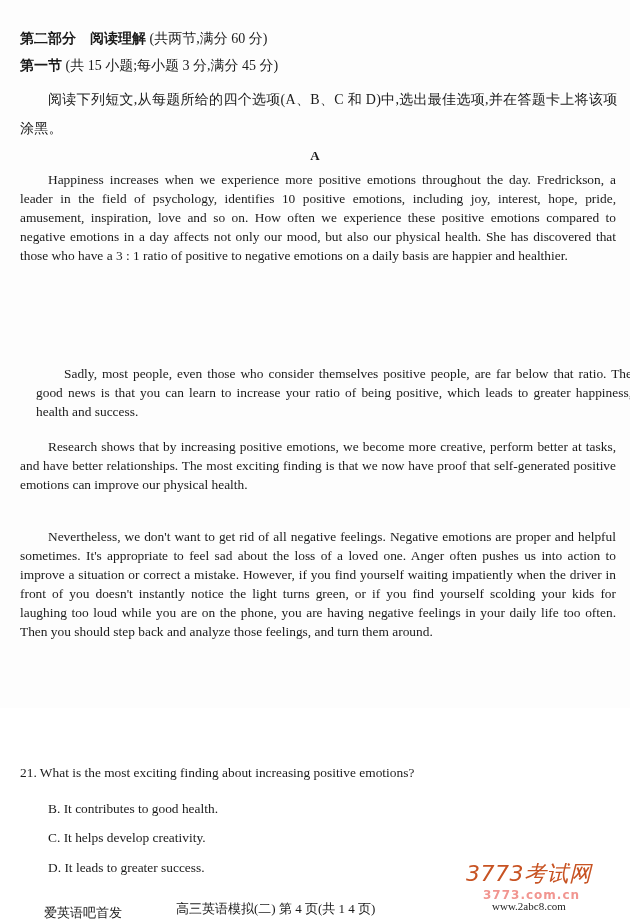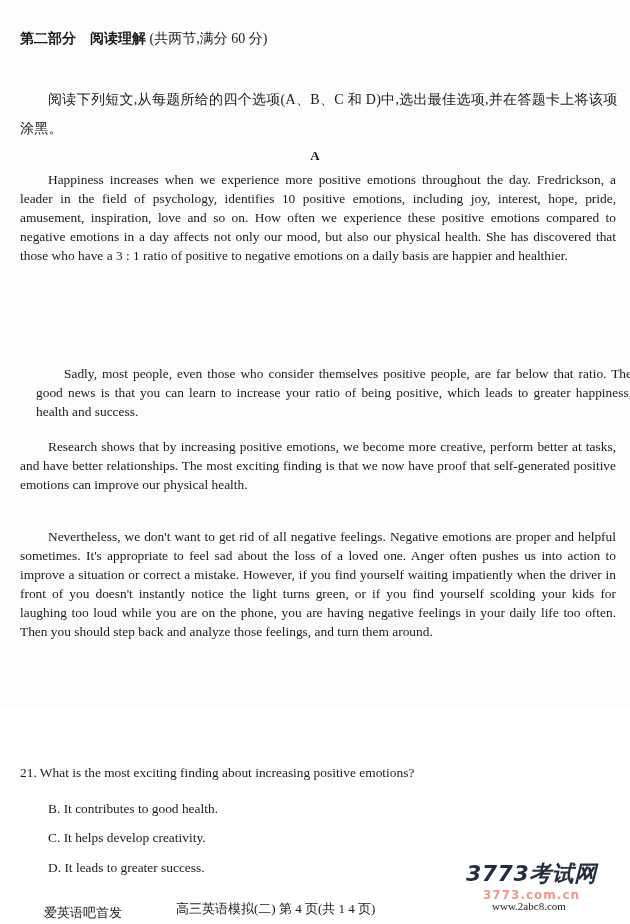--- a/index.html
+++ b/index.html
@@ -98,24 +98,24 @@
       font-size: 13px;
       line-height: 18px;
       white-space: nowrap;
     }
     .wm-big {
       position: absolute;
       left: 466px;
       top: 862px;
       font-family: "DejaVu Sans", sans-serif;
       font-style: italic;
-      font-weight: bold;
+      font-weight: normal;
       font-size: 22px;
       line-height: 24px;
-      color: #0f172a;
+      color: #c2410c;
       letter-spacing: 0.5px;
       opacity: 0.9;
       white-space: nowrap;
     }
     .wm-small {
       position: absolute;
       left: 483px;
       top: 888px;
       font-family: "DejaVu Sans", sans-serif;
       font-weight: bold;
@@ -141,20 +141,24 @@
 <body>
 
 <div class="page">
 
   <div class="hdr" id="part-heading">
     <b>第二部分</b>&nbsp;&nbsp;&nbsp;
     <b>阅读理解</b>
     <span>(共两节,满分 60 分)</span>
   </div>
 
+  <div class="hdr" id="section-heading">
+    <b>第一节</b>
+    <span>(共 15 小题;每小题 3 分,满分 45 分)</span>
+  </div>
 
   <div class="instruction">阅读下列短文,从每题所给的四个选项(A、B、C 和 D)中,选出最佳选项,并在答题卡上将该项涂黑。</div>
 
   <div class="passage-label">A</div>
 
   <p class="para" id="p1" style="margin:0">Happiness increases when we experience more positive emotions throughout the day. Fredrickson, a leader in the field of psychology, identifies 10 positive emotions, including joy, interest, hope, pride, amusement, inspiration, love and so on. How often we experience these positive emotions compared to negative emotions in a day affects not only our mood, but also our physical health. She has discovered that those who have a 3 : 1 ratio of positive to negative emotions on a daily basis are happier and healthier.</p>
   <p class="para" id="p2" style="margin:16px">Sadly, most people, even those who consider themselves positive people, are far below that ratio. The good news is that you can learn to increase your ratio of being positive, which leads to greater happiness, health and success.</p>
   <p class="para" id="p3" style="margin:0">Research shows that by increasing positive emotions, we become more creative, perform better at tasks, and have better relationships. The most exciting finding is that we now have proof that self-generated positive emotions can improve our physical health.</p>
   <p class="para" id="p4" style="margin:0">Nevertheless, we don't want to get rid of all negative feelings. Negative emotions are proper and helpful sometimes. It's appropriate to feel sad about the loss of a loved one. Anger often pushes us into action to improve a situation or correct a mistake. However, if you find yourself waiting impatiently when the driver in front of you doesn't instantly notice the light turns green, or if you find yourself scolding your kids for laughing too loud while you are on the phone, you are having negative feelings in your daily life too often. Then you should step back and analyze those feelings, and turn them around.</p>
 

